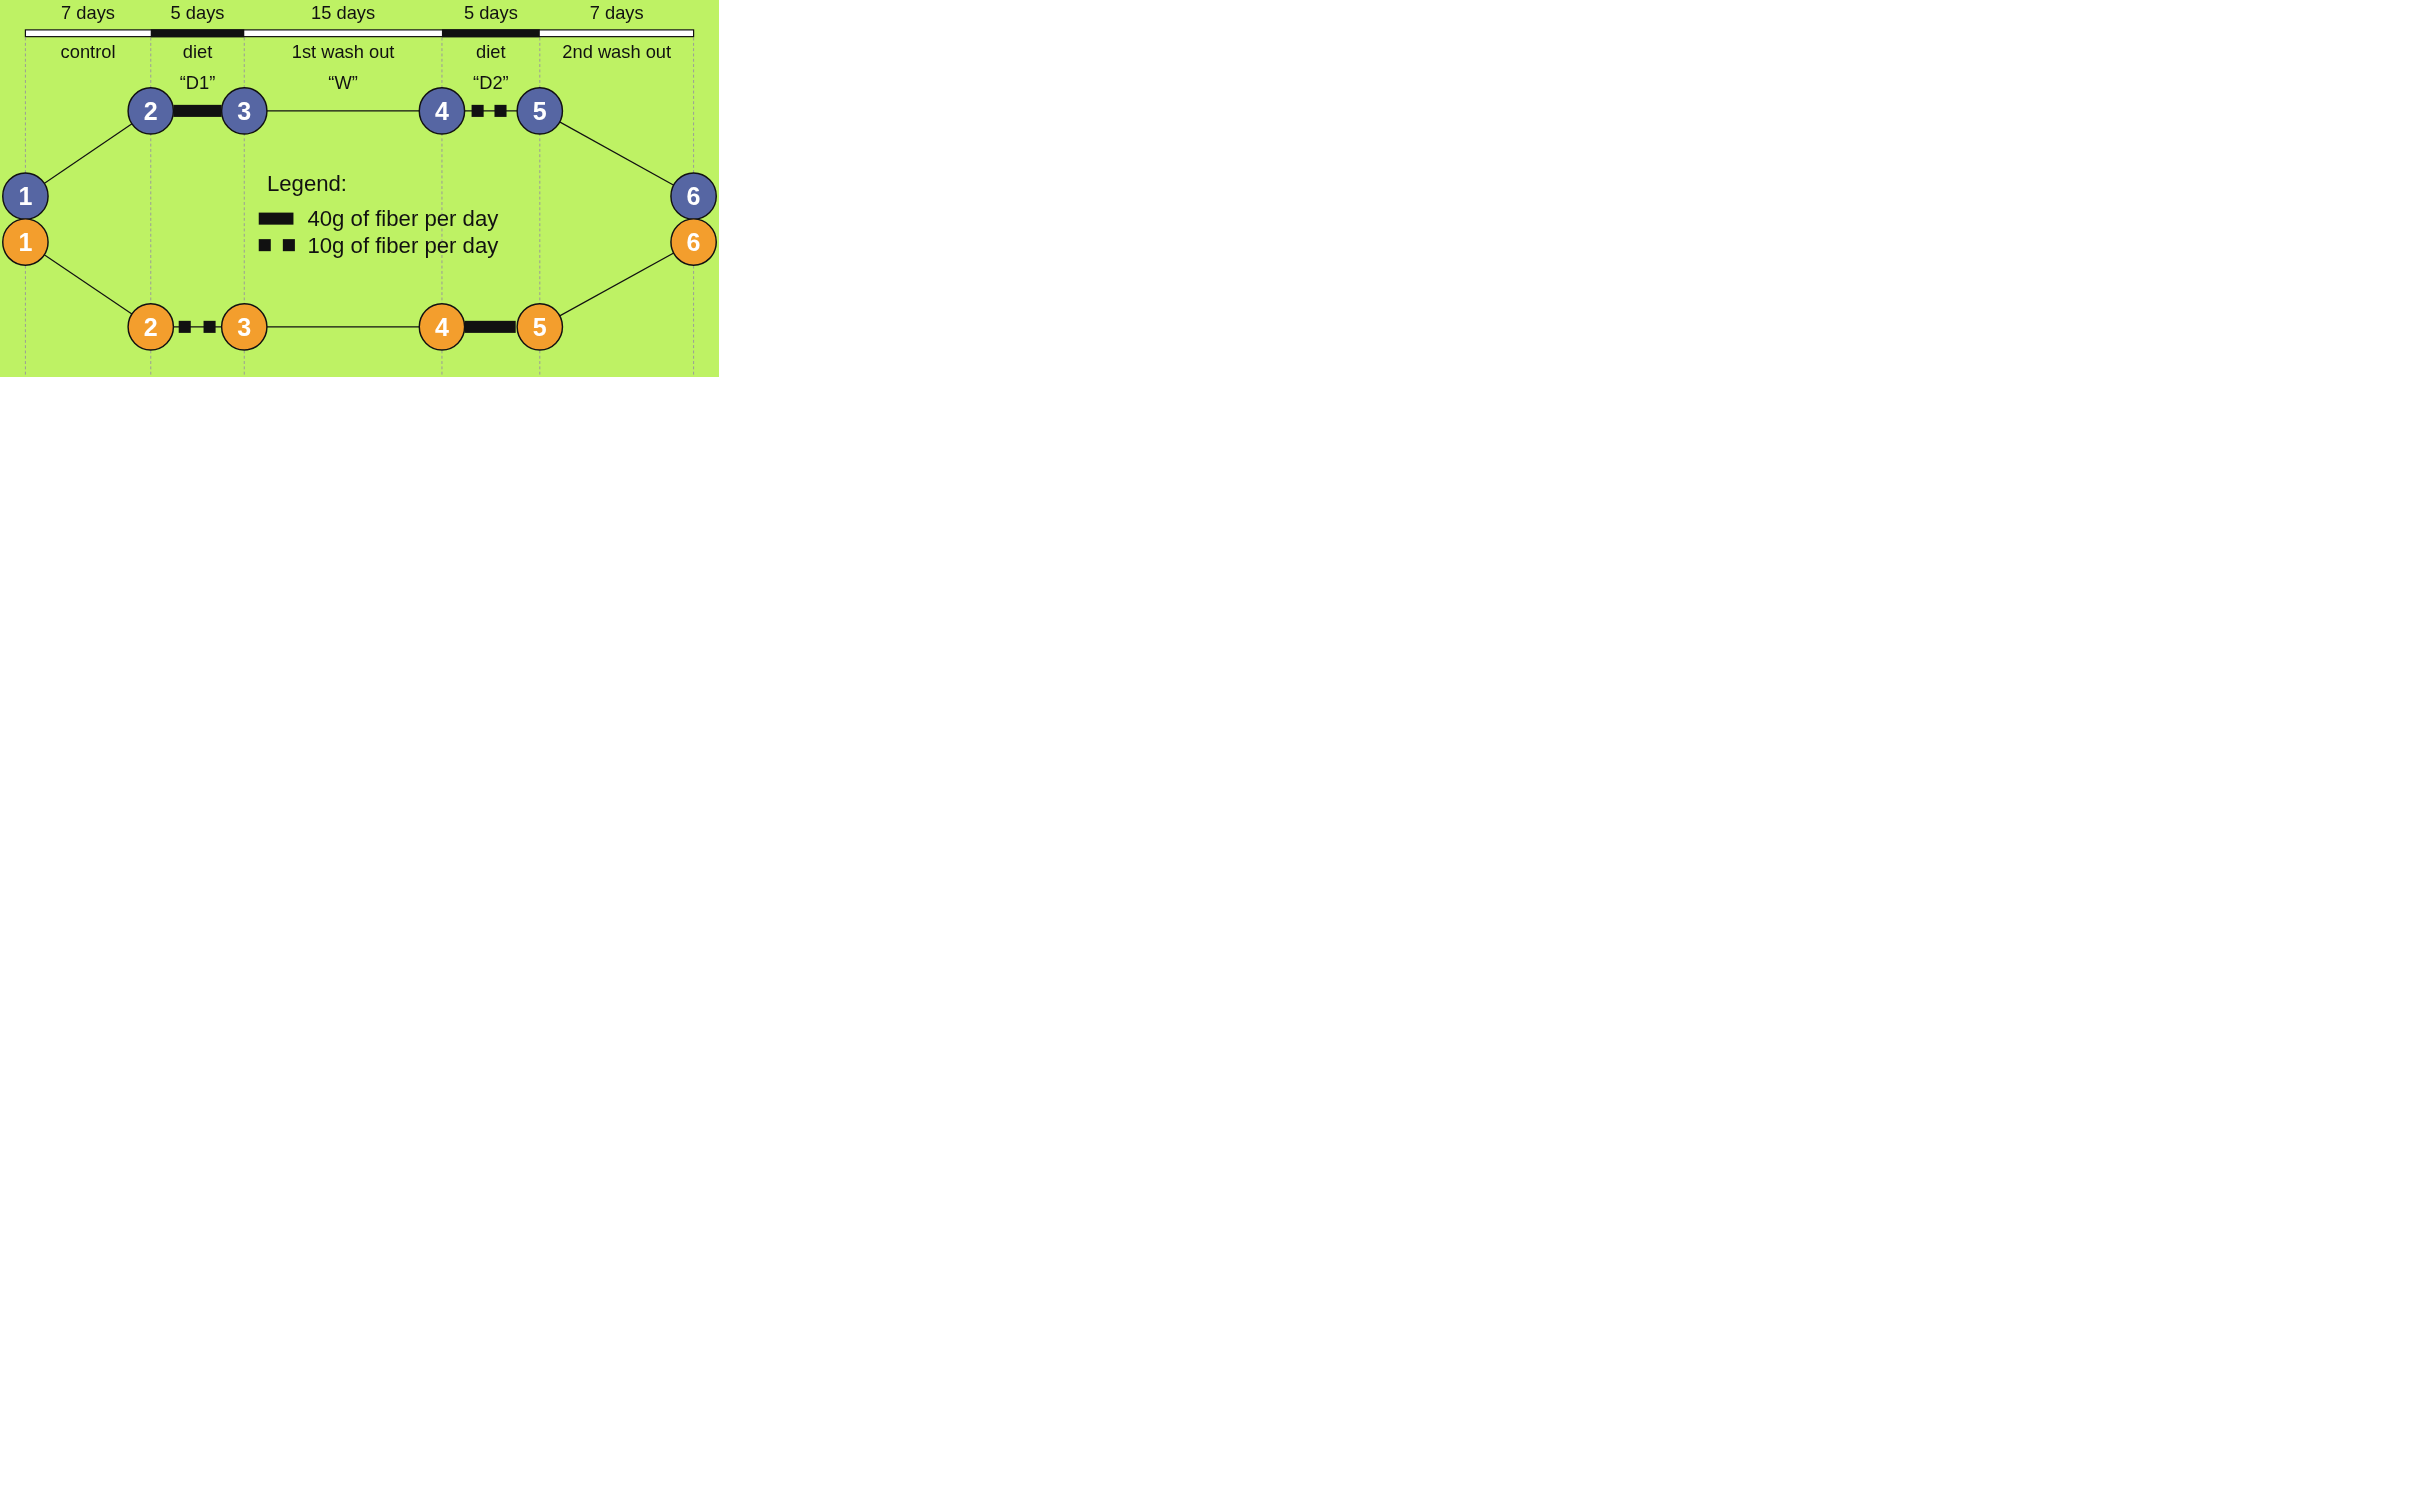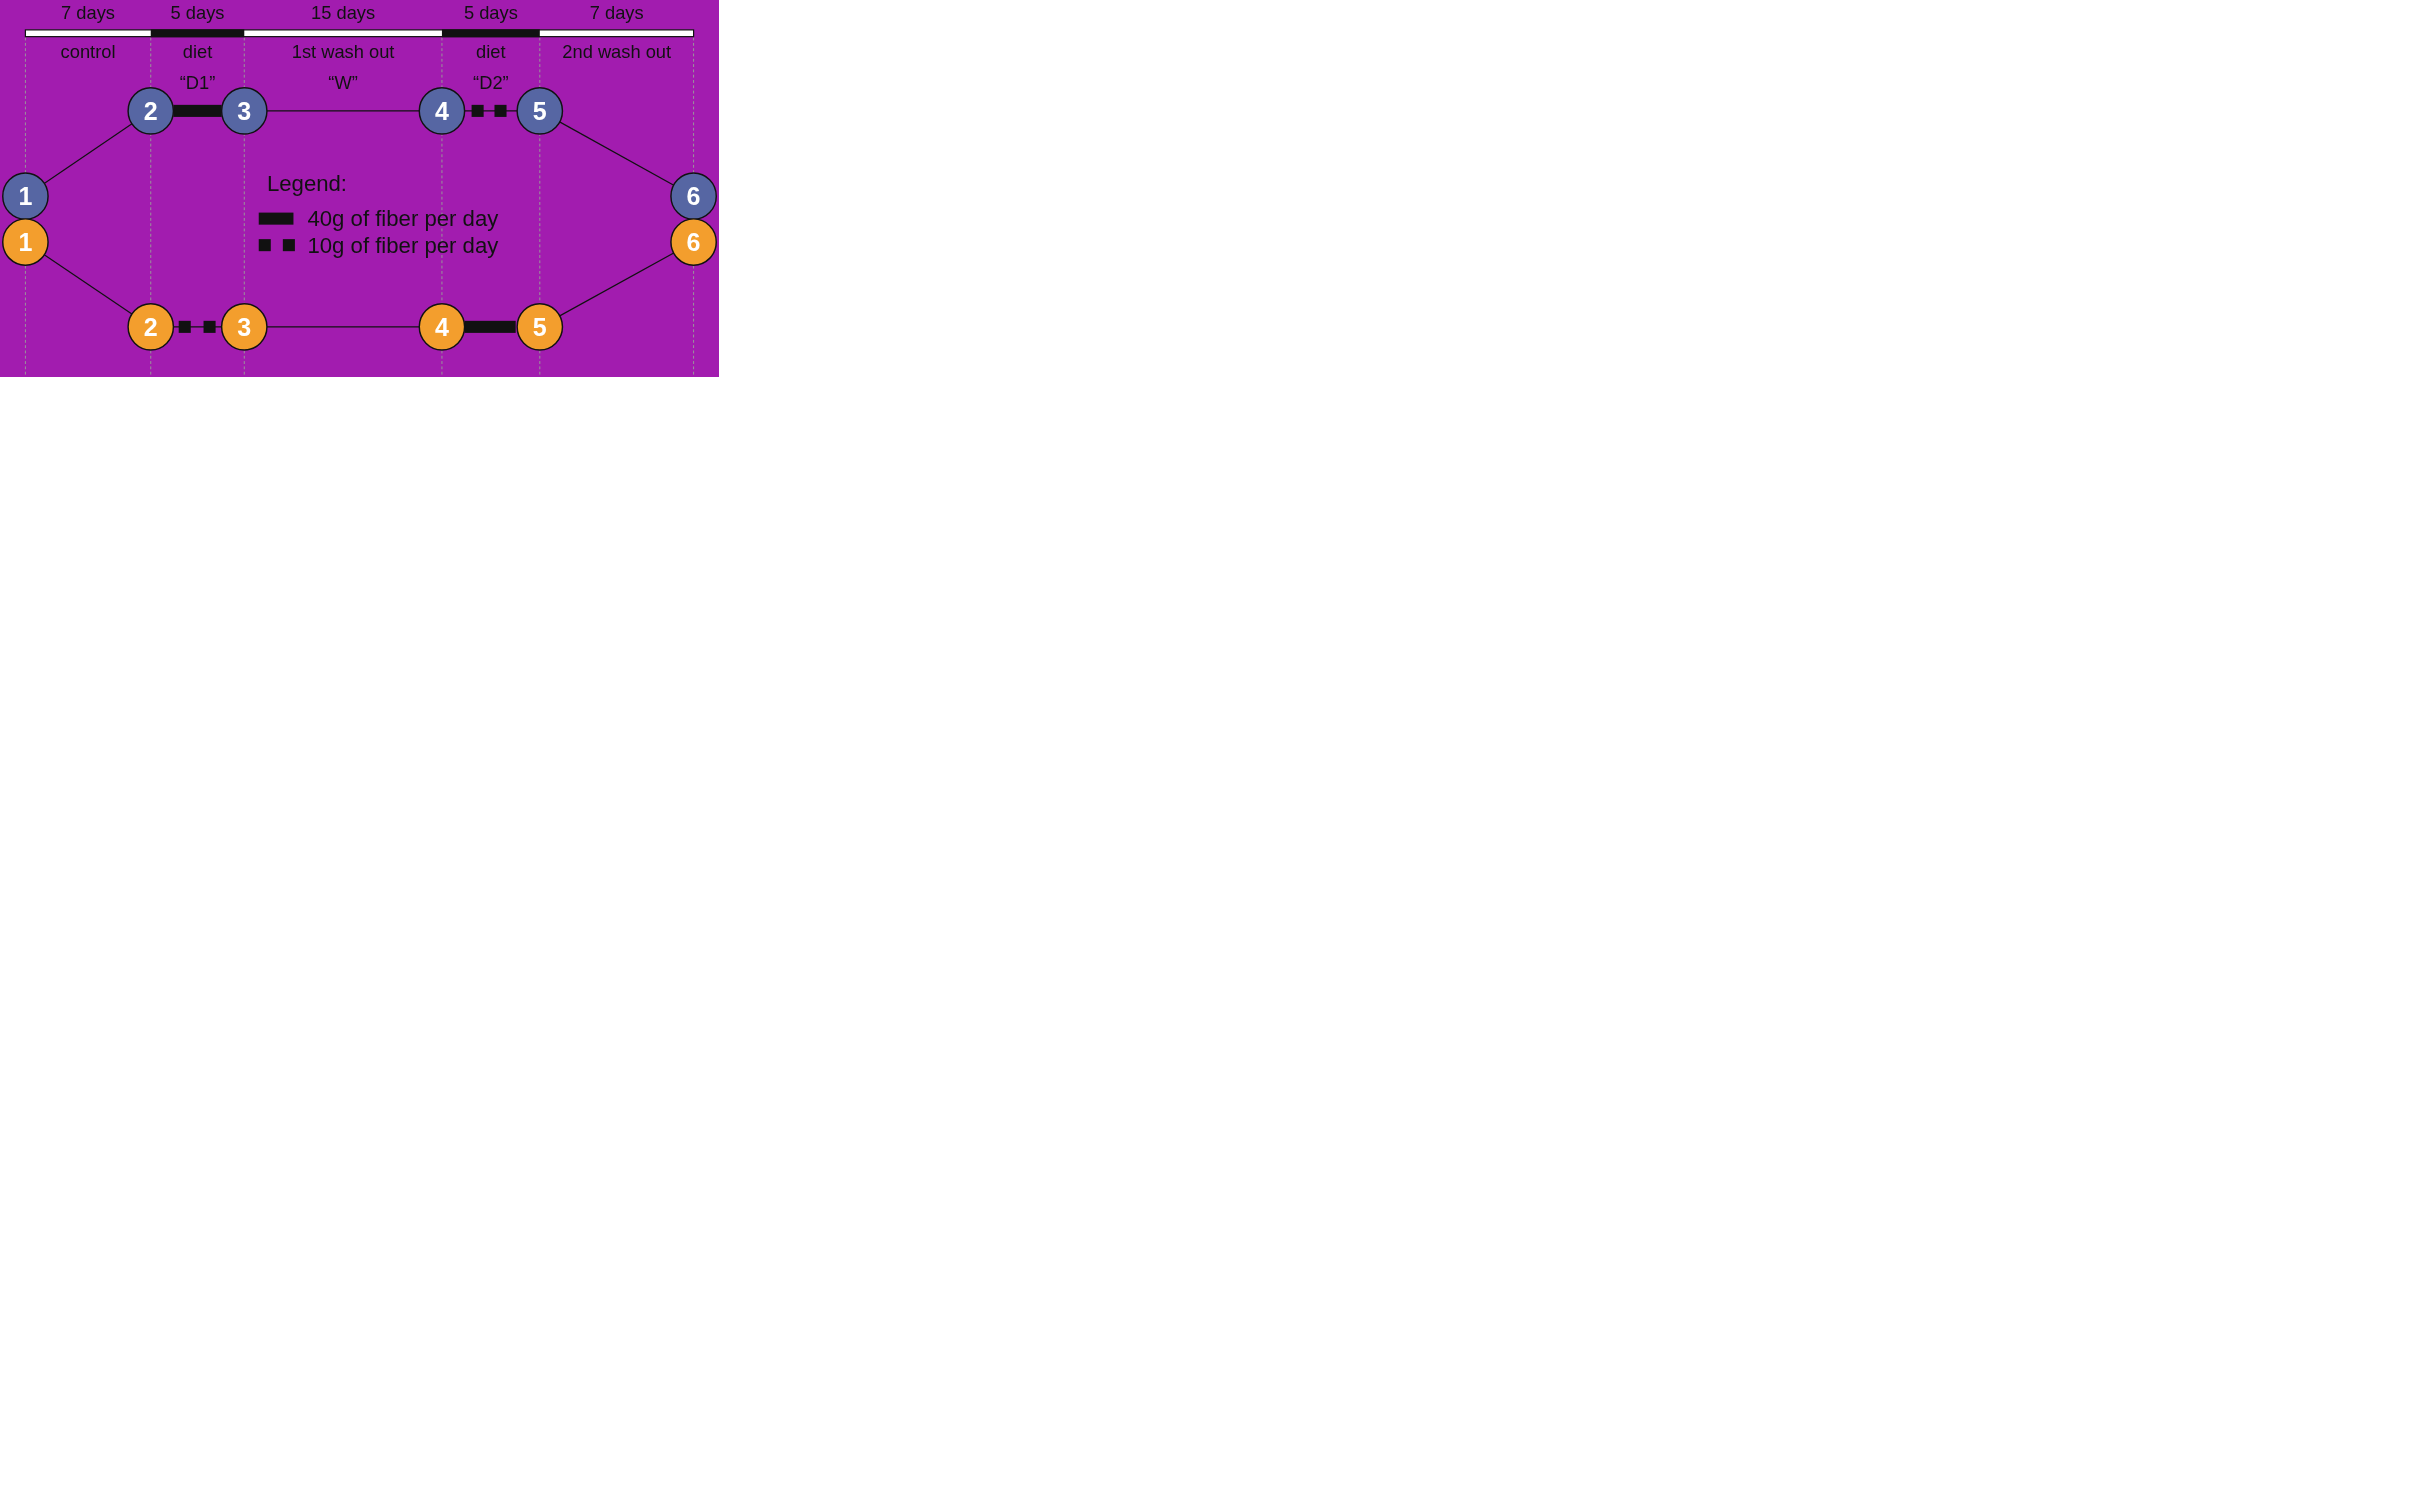--- a/index.html
+++ b/index.html
@@ -5,21 +5,21 @@
   html, body {
     margin: 0;
     padding: 0;
     background: #ffffff;
     font-family: "Liberation Sans", sans-serif;
   }
   .canvas {
     position: relative;
     width: 719px;
     height: 377px;
-    background: #a21caf;
+    background: #bef264;
     overflow: hidden;
   }
   svg text {
     font-family: "Liberation Sans", sans-serif;
     fill: #111111;
   }
   .lbl { font-size: 38px; }
   .legend-lbl { font-size: 46px; }
   .node-num {
     font-size: 52px;

